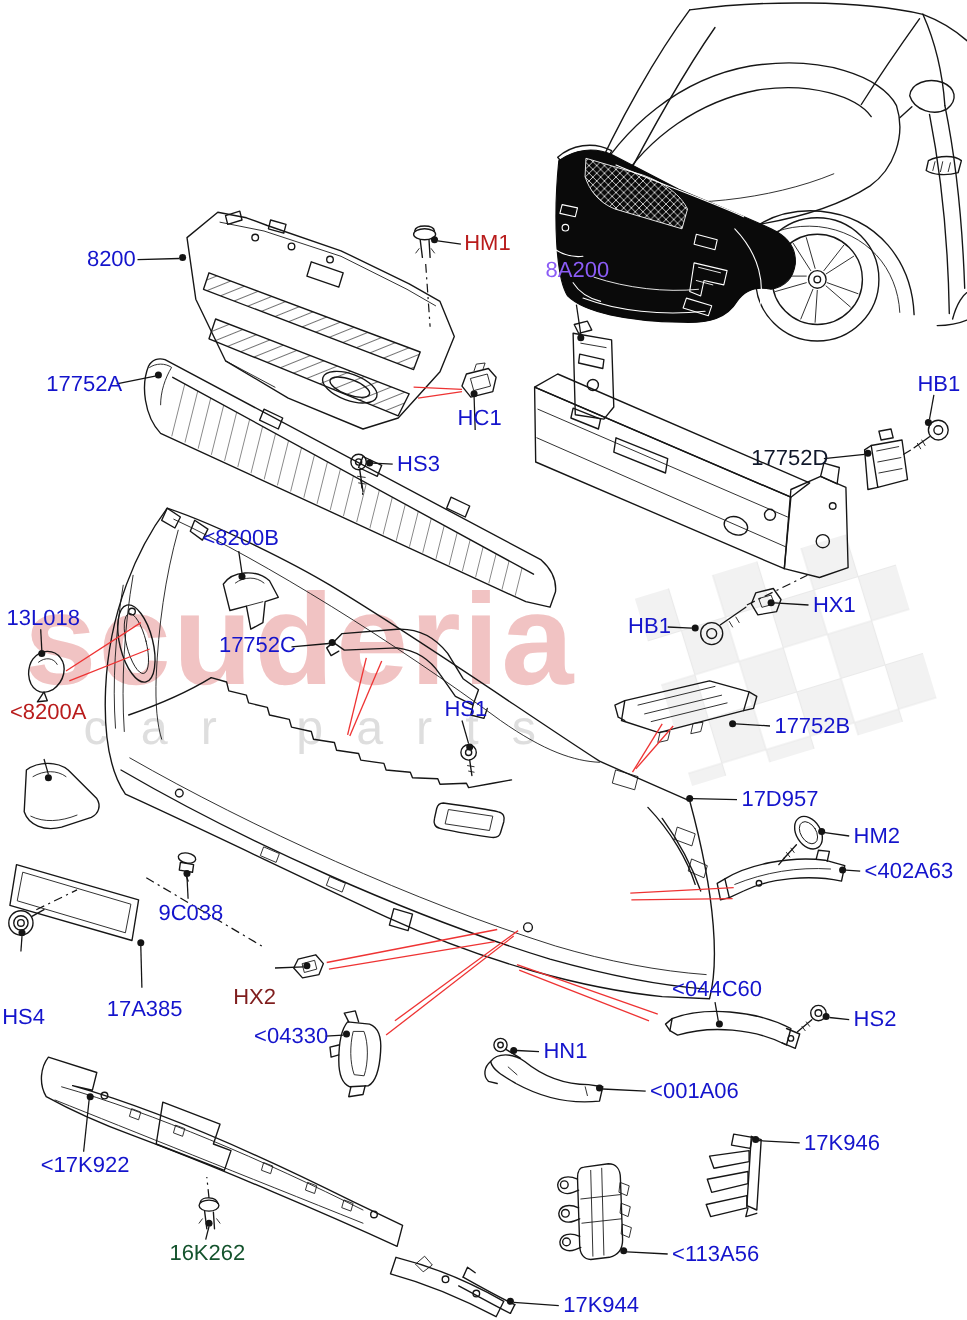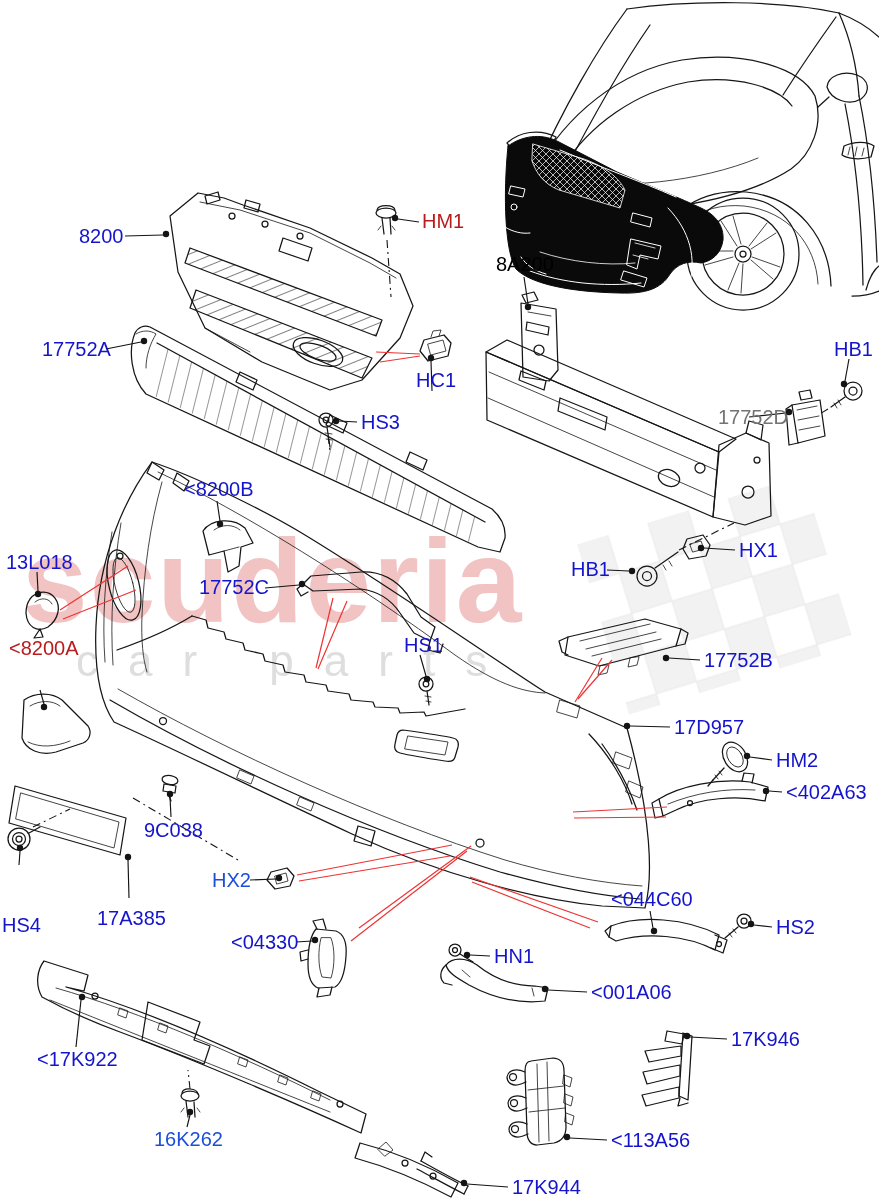--- a/index.html
+++ b/index.html
@@ -443,45 +443,45 @@
         <line x1="607" y1="1140" x2="570" y2="1138" stroke="#141414" stroke-width="1.15"></line>
         <circle cx="567" cy="1137" r="3.2" fill="#141414"></circle>
         <line x1="508" y1="1187" x2="467" y2="1184" stroke="#141414" stroke-width="1.15"></line>
         <circle cx="464" cy="1183" r="3.2" fill="#141414"></circle>
       </g>
 </svg>
 
 <div id="labels">
       <div class="part-label" style="left: 79px; top: 226px; color: rgb(20, 20, 204);">8200</div>
       <div class="part-label" style="left: 422px; top: 211px; color: #b91c1c;">HM1</div>
-      <div class="part-label" style="left: 496px; top: 254px; color: #000000;">8A200</div>
+      <div class="part-label" style="left: 496px; top: 236px; color: #8b5cf6;">8A200</div>
       <div class="part-label" style="left: 42px; top: 339px; color: rgb(20, 20, 204);">17752A</div>
       <div class="part-label" style="left: 416px; top: 370px; color: rgb(20, 20, 204);">HC1</div>
       <div class="part-label" style="left: 361px; top: 412px; color: rgb(20, 20, 204);">HS3</div>
       <div class="part-label" style="left: 834px; top: 339px; color: rgb(20, 20, 204);">HB1</div>
-      <div class="part-label" style="left: 718px; top: 407px; color: #737373; text-align: right;">17752D</div>
+      <div class="part-label" style="left: 683px; top: 407px; color: #0f172a; text-align: right;">17752D</div>
       <div class="part-label" style="left: 739px; top: 540px; color: rgb(20, 20, 204);">HX1</div>
       <div class="part-label" style="left: 571px; top: 559px; color: rgb(20, 20, 204);">HB1</div>
       <div class="part-label" style="left: 184px; top: 479px; color: rgb(20, 20, 204);">&lt;8200B</div>
       <div class="part-label" style="left: 6px; top: 552px; color: rgb(20, 20, 204);">13L018</div>
       <div class="part-label" style="left: 199px; top: 577px; color: rgb(20, 20, 204);">17752C</div>
       <div class="part-label" style="left: 404px; top: 635px; color: rgb(20, 20, 204);">HS1</div>
       <div class="part-label" style="left: 704px; top: 650px; color: rgb(20, 20, 204);">17752B</div>
       <div class="part-label" style="left: 9px; top: 638px; color: #b91c1c;">&lt;8200A</div>
       <div class="part-label" style="left: 674px; top: 717px; color: rgb(20, 20, 204);">17D957</div>
       <div class="part-label" style="left: 776px; top: 750px; color: rgb(20, 20, 204);">HM2</div>
       <div class="part-label" style="left: 786px; top: 782px; color: rgb(20, 20, 204);">&lt;402A63</div>
       <div class="part-label" style="left: 144px; top: 820px; color: rgb(20, 20, 204);">9C038</div>
       <div class="part-label" style="left: 2px; top: 867px; color: rgb(20, 20, 204); margin-top: 48px;">HS4</div>
       <div class="part-label" style="left: 97px; top: 908px; color: rgb(20, 20, 204);">17A385</div>
-      <div class="part-label" style="left: 212px; top: 870px; color: #1d4ed8;">HX2</div>
+      <div class="part-label" style="left: 212px; top: 897px; color: #7f1d1d;">HX2</div>
       <div class="part-label" style="left: 231px; top: 932px; color: rgb(20, 20, 204);">&lt;04330</div>
       <div class="part-label" style="left: 611px; top: 889px; color: rgb(20, 20, 204);">&lt;044C60</div>
       <div class="part-label" style="left: 776px; top: 917px; color: rgb(20, 20, 204);">HS2</div>
       <div class="part-label" style="left: 494px; top: 946px; color: rgb(20, 20, 204);">HN1</div>
       <div class="part-label" style="left: 591px; top: 982px; color: rgb(20, 20, 204);">&lt;001A06</div>
       <div class="part-label" style="left: 731px; top: 1029px; color: rgb(20, 20, 204);">17K946</div>
       <div class="part-label" style="left: 37px; top: 1049px; color: rgb(20, 20, 204);">&lt;17K922</div>
-      <div class="part-label" style="left: 154px; top: 1129px; color: #1d4ed8;">16K262</div>
+      <div class="part-label" style="left: 154px; top: 1129px; color: #14532d;">16K262</div>
       <div class="part-label" style="left: 611px; top: 1130px; color: rgb(20, 20, 204);">&lt;113A56</div>
       <div class="part-label" style="left: 512px; top: 1177px; color: rgb(20, 20, 204);">17K944</div>
     </div>
 </div>
 
 </body></html>

